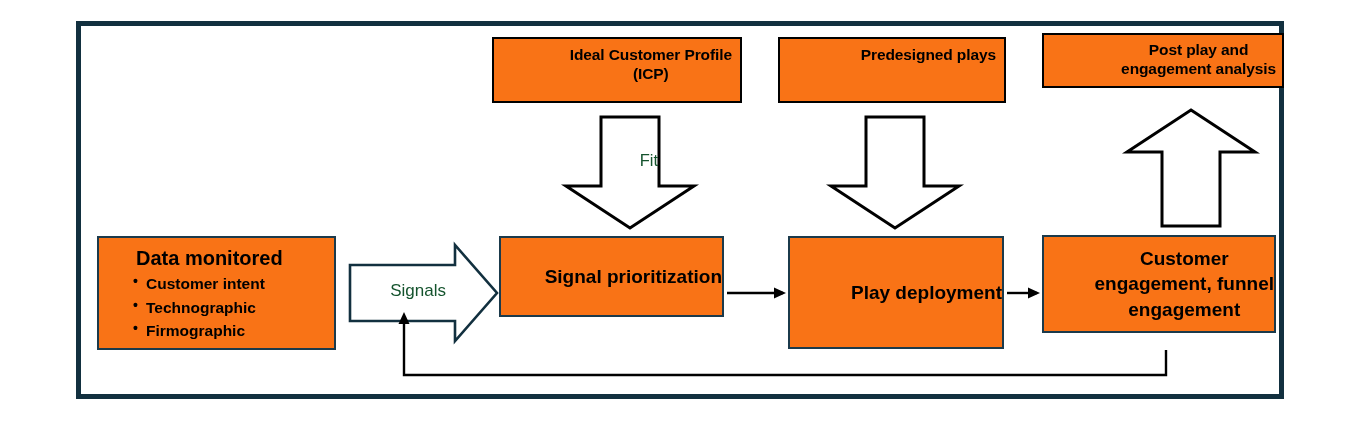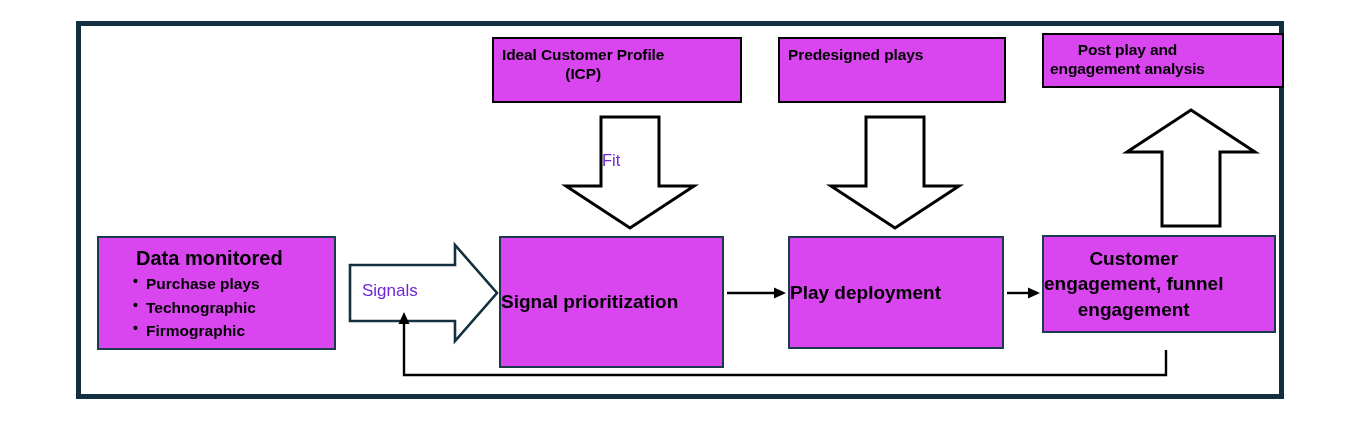--- a/index.html
+++ b/index.html
@@ -29,24 +29,24 @@
     position: absolute;
     left: 0;
     top: 0;
     width: 1363px;
     height: 435px;
     pointer-events: none;
   }
   .node {
     position: absolute;
     box-sizing: border-box;
-    background: #d946ef;
+    background: #f97316;
     display: flex;
     align-items: center;
-    justify-content: flex-start;
+    justify-content: flex-end;
     text-align: center;
     line-height: 1.25;
     color: #000000;
   }
   .node-top {
     border: 2px solid #000000;
     font-weight: bold;
     font-size: 15.5px;
     letter-spacing: -0.1px;
   }
@@ -93,34 +93,34 @@
     position: relative;
   }
   #box-data li::before {
     content: "\2022";
     position: absolute;
     left: -13px;
     top: -1px;
     font-size: 14px;
   }
   #box-signalprio {
-    left: 499px; top: 236px; width: 225px; height: 132px;
+    left: 499px; top: 236px; width: 225px; height: 81px;
   }
   #box-playdeploy {
     left: 788px; top: 236px; width: 216px; height: 113px;
   }
   #box-customer {
     left: 1042px; top: 235px; width: 234px; height: 98px;
     line-height: 1.32;
   }
   .arrow-label {
     position: absolute;
-    color: #6d28d9;
+    color: #14532d;
     font-size: 16.5px;
-    text-align: left;
+    text-align: right;
   }
   #label-fit { left: 602px; top: 151px; width: 56px; }
   #label-signals { left: 362px; top: 281px; width: 84px; font-size: 17px; }
 </style>
 </head>
 <body>
 
 <div id="canvas">
 
   <div id="frame"></div>
@@ -161,21 +161,21 @@
   <div class="node node-top" id="box-postplay">
     <div>
       <div>Post play and</div>
       <div>engagement analysis</div>
     </div>
   </div>
 
   <div class="node node-main" id="box-data">
     <div class="dm-title">Data monitored</div>
     <ul>
-      <li>Purchase plays</li>
+      <li>Customer intent</li>
       <li>Technographic</li>
       <li>Firmographic</li>
     </ul>
   </div>
 
   <div class="node node-main" id="box-signalprio">
     <div>Signal prioritization</div>
   </div>
 
   <div class="node node-main" id="box-playdeploy">

